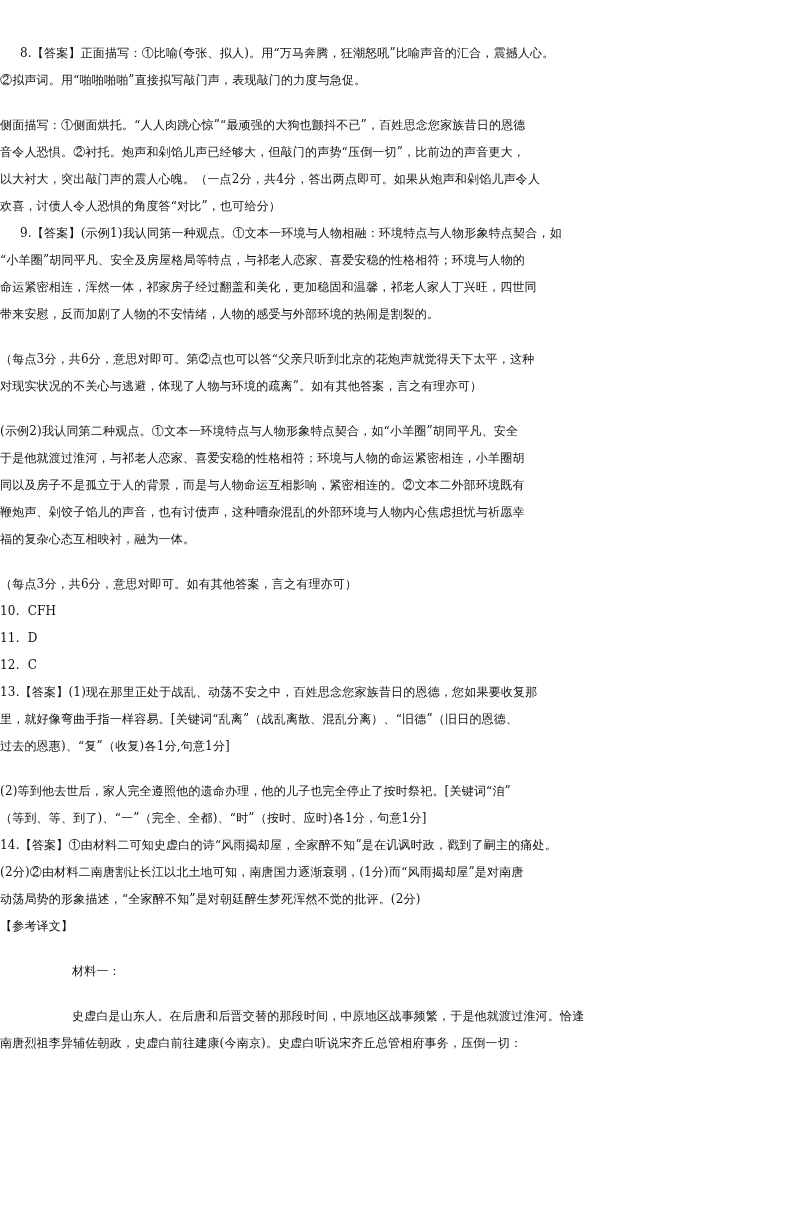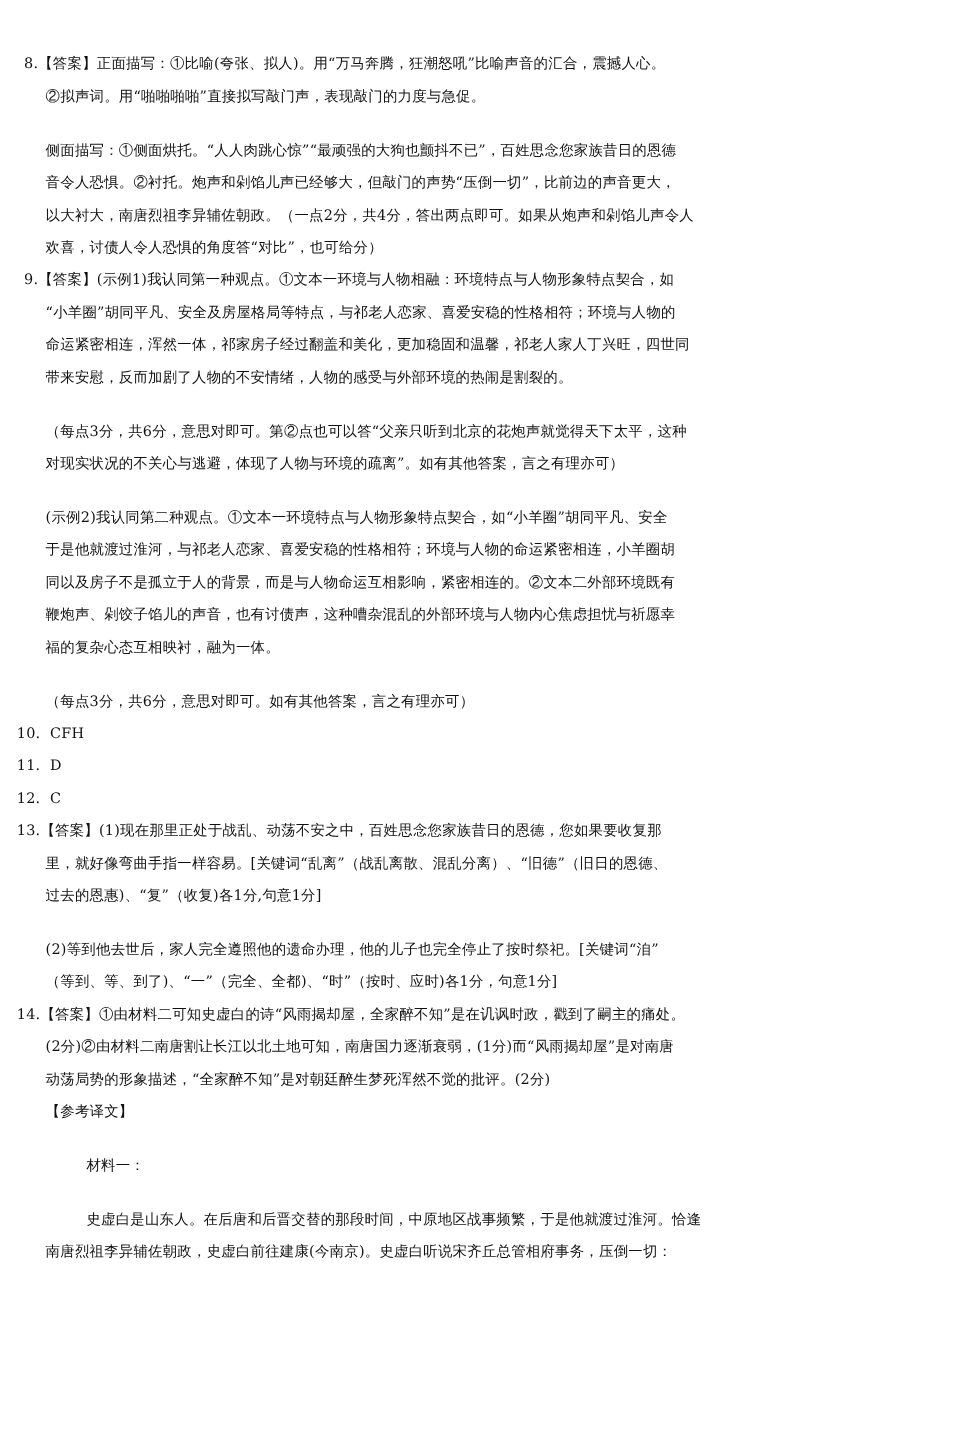--- a/index.html
+++ b/index.html
@@ -21,39 +21,39 @@
   .para { margin: 0 0 18px 0; }
   .para:last-child { margin-bottom: 0; }
   .ln {
     margin: 0;
     font-size: 12px;
     line-height: 27px;
     white-space: pre;
     letter-spacing: 0.2px;
   }
   
-  .x14 { padding-left: 14px; }  
+  .x14 { }  
   .x20 { padding-left: 20px; }  
-  .x38 { padding-left: 38px; }  
+  .x38 { }  
   .x72 { padding-left: 72px; }  
 </style>
 </head>
 <body>
 
 <main class="doc">
 
   <section>
     <div class="para">
       <p class="ln x20">8.【答案】正面描写：①比喻(夸张、拟人)。用“万马奔腾，狂潮怒吼”比喻声音的汇合，震撼人心。</p>
       <p class="ln x38">②拟声词。用“啪啪啪啪”直接拟写敲门声，表现敲门的力度与急促。</p>
     </div>
     <div class="para">
       <p class="ln x38">侧面描写：①侧面烘托。“人人肉跳心惊”“最顽强的大狗也颤抖不已”，百姓思念您家族昔日的恩德</p>
       <p class="ln x38">音令人恐惧。②衬托。炮声和剁馅儿声已经够大，但敲门的声势“压倒一切”，比前边的声音更大，</p>
-      <p class="ln x38">以大衬大，南唐烈祖李异辅佐朝政。（一点2分，共4分，答出两点即可。如果从炮声和剁馅儿声令人</p>
+      <p class="ln x38">以大衬大，突出敲门声的震人心魄。（一点2分，共4分，答出两点即可。如果从炮声和剁馅儿声令人</p>
       <p class="ln x38">欢喜，讨债人令人恐惧的角度答“对比”，也可给分）</p>
     </div>
   </section>
 
   <section>
     <div class="para">
       <p class="ln x20">9.【答案】(示例1)我认同第一种观点。①文本一环境与人物相融：环境特点与人物形象特点契合，如</p>
       <p class="ln x38">“小羊圈”胡同平凡、安全及房屋格局等特点，与祁老人恋家、喜爱安稳的性格相符；环境与人物的</p>
       <p class="ln x38">命运紧密相连，浑然一体，祁家房子经过翻盖和美化，更加稳固和温馨，祁老人家人丁兴旺，四世同</p>
       <p class="ln x38">带来安慰，反而加剧了人物的不安情绪，人物的感受与外部环境的热闹是割裂的。</p>

